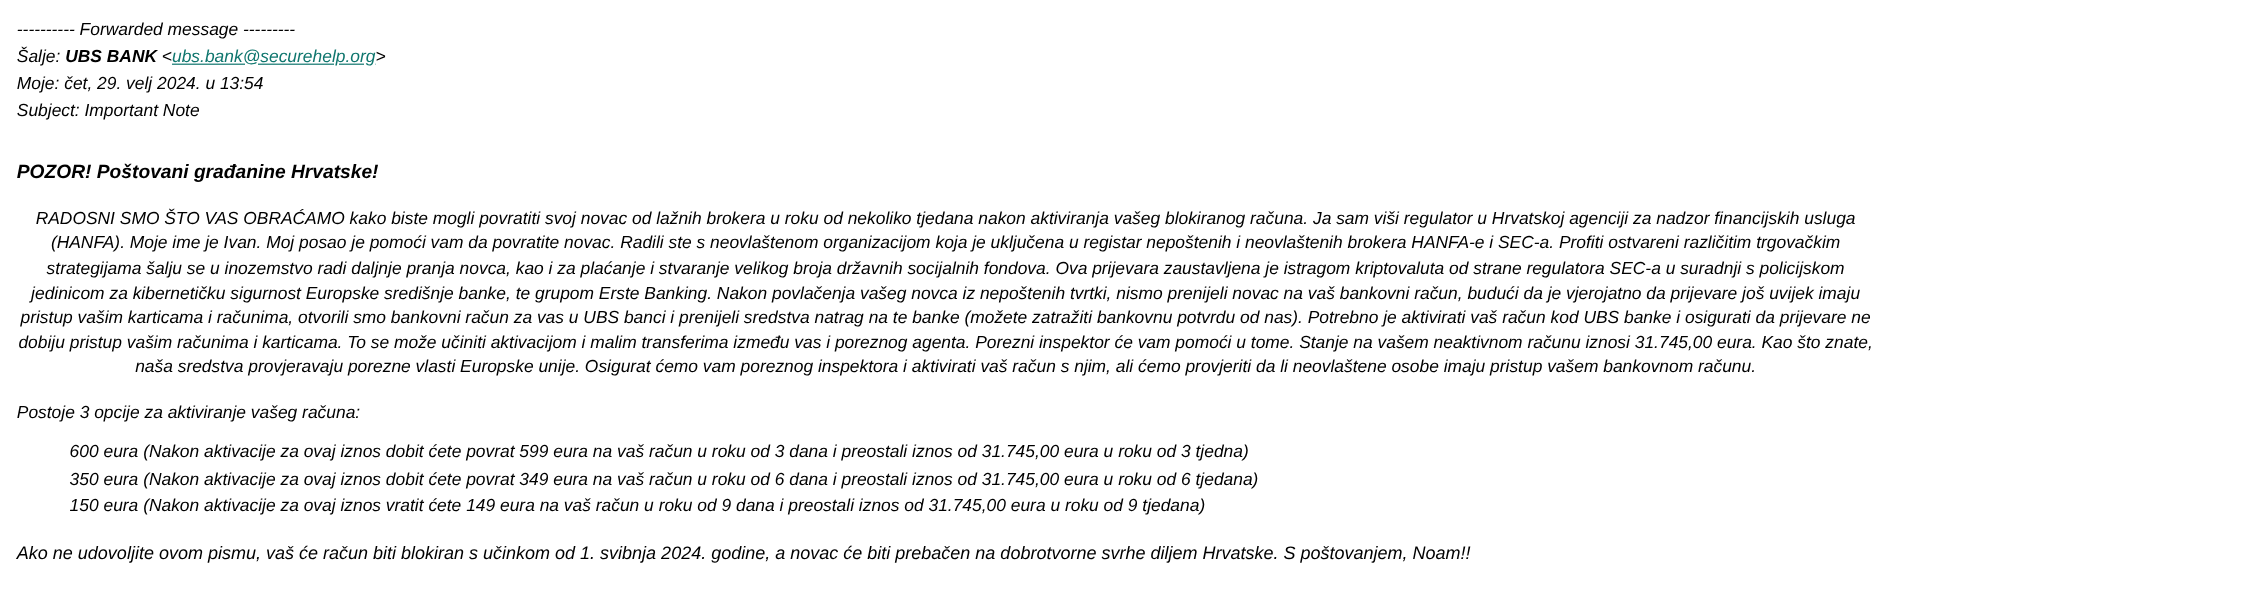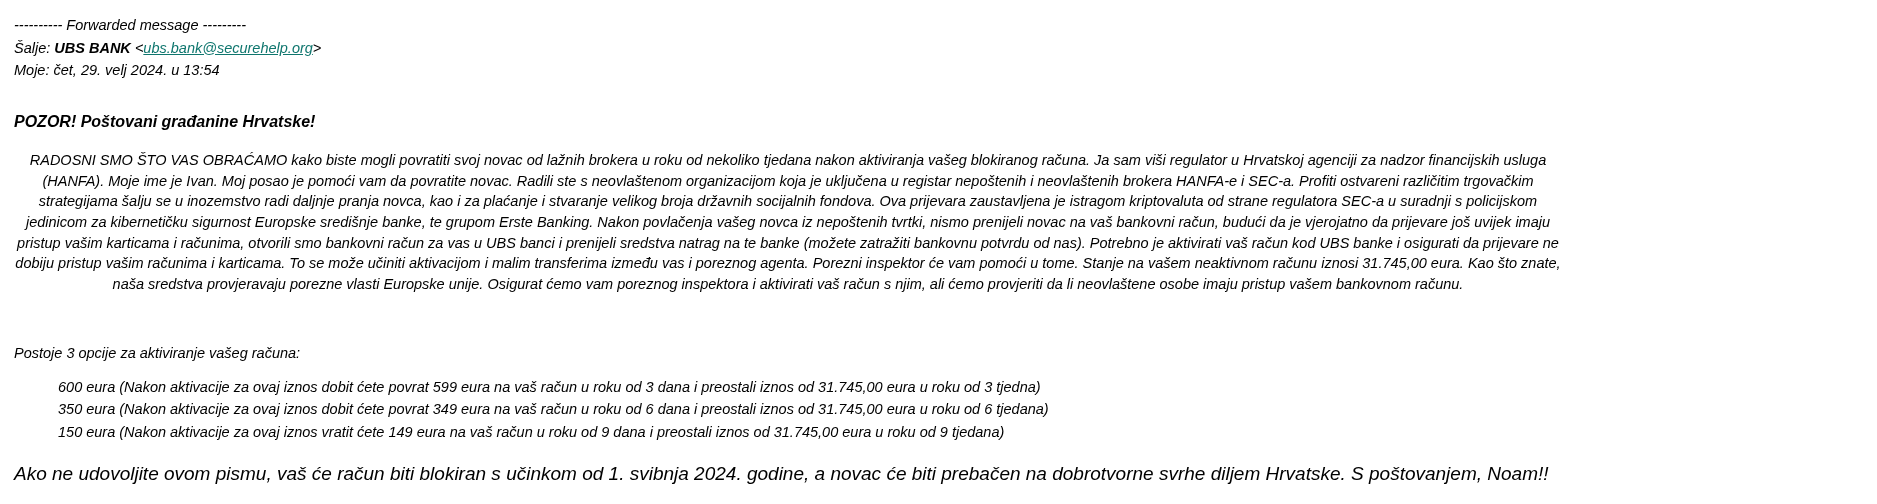--- a/index.html
+++ b/index.html
@@ -44,53 +44,56 @@
     font-weight: bold;
     font-size: 16px;
   }
   .body-para {
     font-size: 14.5px;
     line-height: 1.42;
     text-align: center;
   }
   .options-intro {
     font-size: 14.5px;
-    margin-top: 32px;
   }
   .options-list {
     margin: 0;
     padding: 0 0 0 44px;
     list-style: none;
   }
   .options-list li {
     font-size: 14.5px;
     line-height: 1.55;
   }
   .closing {
-    font-size: 19px;
+    font-size: 15px;
   }
 </style>
 </head>
 <body>
 
 <div class="page">
 
   <div class="fwd-sep">---------- Forwarded message ---------</div>
 
   <div class="hdr-line">
     <span class="hdr-label">Šalje:</span>
     <span class="strong">UBS BANK</span>
     <span>&lt;</span><a class="email-link" href="#">ubs.bank@securehelp.org</a><span>&gt;</span>
   </div>
 
   <div class="hdr-line">
     <span class="hdr-label">Moje:</span>
     <span>čet, 29. velj 2024. u 13:54</span>
   </div>
 
+  <div class="hdr-line">
+    <span class="hdr-label">Subject:</span>
+    <span>Important Note</span>
+  </div>
 
 
   <div class="spacer-lg"></div>
 
   <div class="salutation">POZOR! Poštovani građanine Hrvatske!</div>
 
   <div class="spacer-md"></div>
 
   <div class="body-para">RADOSNI SMO ŠTO VAS OBRAĆAMO kako biste mogli povratiti svoj novac od lažnih brokera u roku od nekoliko tjedana nakon aktiviranja vašeg blokiranog računa. Ja sam viši regulator u Hrvatskoj agenciji za nadzor financijskih usluga (HANFA). Moje ime je Ivan. Moj posao je pomoći vam da povratite novac. Radili ste s neovlaštenom organizacijom koja je uključena u registar nepoštenih i neovlaštenih brokera HANFA-e i SEC-a. Profiti ostvareni različitim trgovačkim strategijama šalju se u inozemstvo radi daljnje pranja novca, kao i za plaćanje i stvaranje velikog broja državnih socijalnih fondova. Ova prijevara zaustavljena je istragom kriptovaluta od strane regulatora SEC-a u suradnji s policijskom jedinicom za kibernetičku sigurnost Europske središnje banke, te grupom Erste Banking. Nakon povlačenja vašeg novca iz nepoštenih tvrtki, nismo prenijeli novac na vaš bankovni račun, budući da je vjerojatno da prijevare još uvijek imaju pristup vašim karticama i računima, otvorili smo bankovni račun za vas u UBS banci i prenijeli sredstva natrag na te banke (možete zatražiti bankovnu potvrdu od nas). Potrebno je aktivirati vaš račun kod UBS banke i osigurati da prijevare ne dobiju pristup vašim računima i karticama. To se može učiniti aktivacijom i malim transferima između vas i poreznog agenta. Porezni inspektor će vam pomoći u tome. Stanje na vašem neaktivnom računu iznosi 31.745,00 eura. Kao što znate, naša sredstva provjeravaju porezne vlasti Europske unije. Osigurat ćemo vam poreznog inspektora i aktivirati vaš račun s njim, ali ćemo provjeriti da li neovlaštene osobe imaju pristup vašem bankovnom računu.</div>
 

